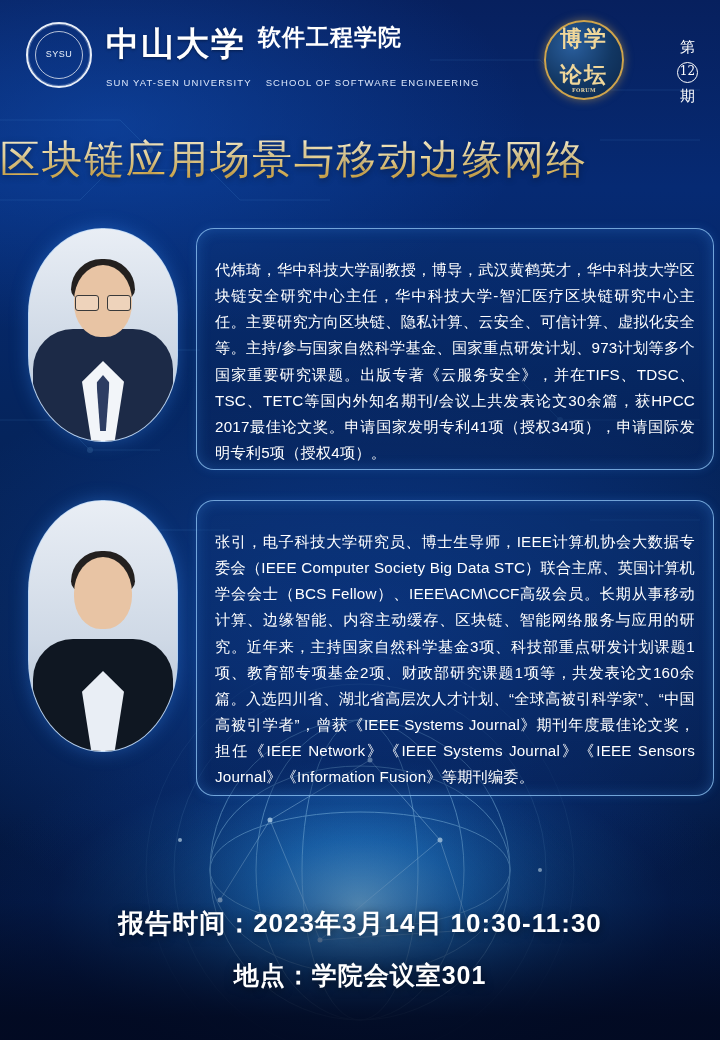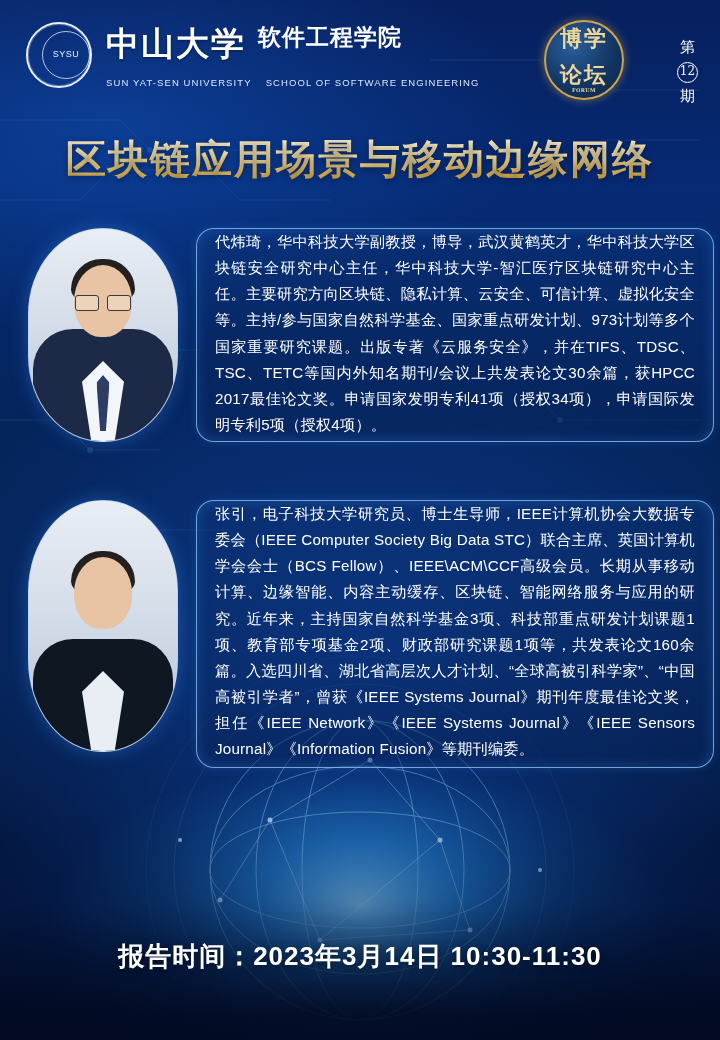--- a/index.html
+++ b/index.html
@@ -28,21 +28,21 @@
     position:absolute;left:0;right:0;bottom:0;height:230px;
     background:linear-gradient(0deg, rgba(2,10,34,.92) 10%, rgba(4,24,70,.35) 60%, rgba(0,0,0,0) 100%);
     pointer-events:none;
   }
 
   
   .header{position:absolute;top:22px;left:26px;display:flex;align-items:center;gap:14px;}
   .seal{
     width:62px;height:62px;border-radius:50%;
     border:2px solid #e8eef8;
-    display:flex;align-items:center;justify-content:flex-end;
+    display:flex;align-items:center;justify-content:center;
     color:#eaf1fb;font-size:8px;line-height:1.05;text-align:center;
     letter-spacing:.5px;
     box-shadow:0 0 0 1px rgba(255,255,255,.25) inset;
   }
   .seal .inner{
     width:46px;height:46px;border-radius:50%;border:1px solid rgba(255,255,255,.7);
     display:flex;align-items:center;justify-content:center;font-size:9px;
   }
   .uni-block{display:flex;flex-direction:column;justify-content:center;}
   .uni-row{display:flex;align-items:flex-start;gap:12px;}
@@ -77,23 +77,23 @@
     color:#fff;font-size:15px;text-align:center;line-height:1.5;
     font-family:"DejaVu Serif","Liberation Serif",serif;
   }
   .issue .num{
     display:inline-block;border:1.5px solid #fff;border-radius:50%;
     width:19px;height:19px;line-height:16px;font-size:12px;margin:2px 0;
   }
 
   
   .title{
-    position:absolute;top:132px;left:0;right:0;text-align:center;
+    position:absolute;top:132px;left:0;right:0;text-align:left;
     font-family:"DejaVu Serif","Liberation Serif",serif;
-    font-size:40px;font-weight:700;letter-spacing:2px;
+    font-size:40px;font-weight:400;letter-spacing:2px;
     background:linear-gradient(180deg,#fff8e0 0%,#ffe9a8 45%,#e9bf5f 75%,#c99a34 100%);
     -webkit-background-clip:text;background-clip:text;color:transparent;
     text-shadow:0 2px 6px rgba(0,0,0,.35);
   }
 
   
   .speaker{position:absolute;display:flex;align-items:flex-start;}
   .sp1{top:228px;left:28px;}
   .sp2{top:500px;left:28px;}
   .portrait{
@@ -144,21 +144,21 @@
   .sp2 .ph-shirt{background:#e9eef5;}
   .sp2 .ph-head{top:56px;}
   .sp2 .ph-hair{top:50px;}
 
   .bio{
     margin-left:18px;width:480px;
     border:1.5px solid rgba(150,205,255,.75);
     border-radius:18px;
     background:linear-gradient(180deg, rgba(12,52,120,.42), rgba(8,34,86,.42));
     box-shadow:0 0 14px rgba(70,160,255,.25) inset, 0 0 10px rgba(60,150,255,.18);
-    padding:0 18px 16px 18px;
+    padding:28px 18px 16px 18px;
     color:#ffffff;font-size:15.2px;line-height:1.72;
     text-align:justify;
     letter-spacing:.2px;
   }
   .sp1 .bio{height:196px;}
   .sp2 .bio{height:250px;width:480px;}
 
   
   .footer{
     position:absolute;left:0;right:0;bottom:48px;text-align:center;color:#fff;
@@ -293,15 +293,16 @@
       <div class="ph-body"></div>
       <div class="ph-shirt"></div>
       <div class="ph-hair"></div>
       <div class="ph-head"></div>
     </div>
     <div class="bio">张引，电子科技大学研究员、博士生导师，IEEE计算机协会大数据专委会（IEEE Computer Society Big Data STC）联合主席、英国计算机学会会士（BCS Fellow）、IEEE\ACM\CCF高级会员。长期从事移动计算、边缘智能、内容主动缓存、区块链、智能网络服务与应用的研究。近年来，主持国家自然科学基金3项、科技部重点研发计划课题1项、教育部专项基金2项、财政部研究课题1项等，共发表论文160余篇。入选四川省、湖北省高层次人才计划、“全球高被引科学家”、“中国高被引学者”，曾获《IEEE Systems Journal》期刊年度最佳论文奖，担任《IEEE Network》《IEEE Systems Journal》《IEEE Sensors Journal》《Information Fusion》等期刊编委。</div>
   </div>
 
   <div class="footer">
     <div class="f-time">报告时间：2023年3月14日 10:30-11:30</div>
+    <div class="f-place">地点：学院会议室301</div>
   </div>
 
 </div>
 
 </body></html>

